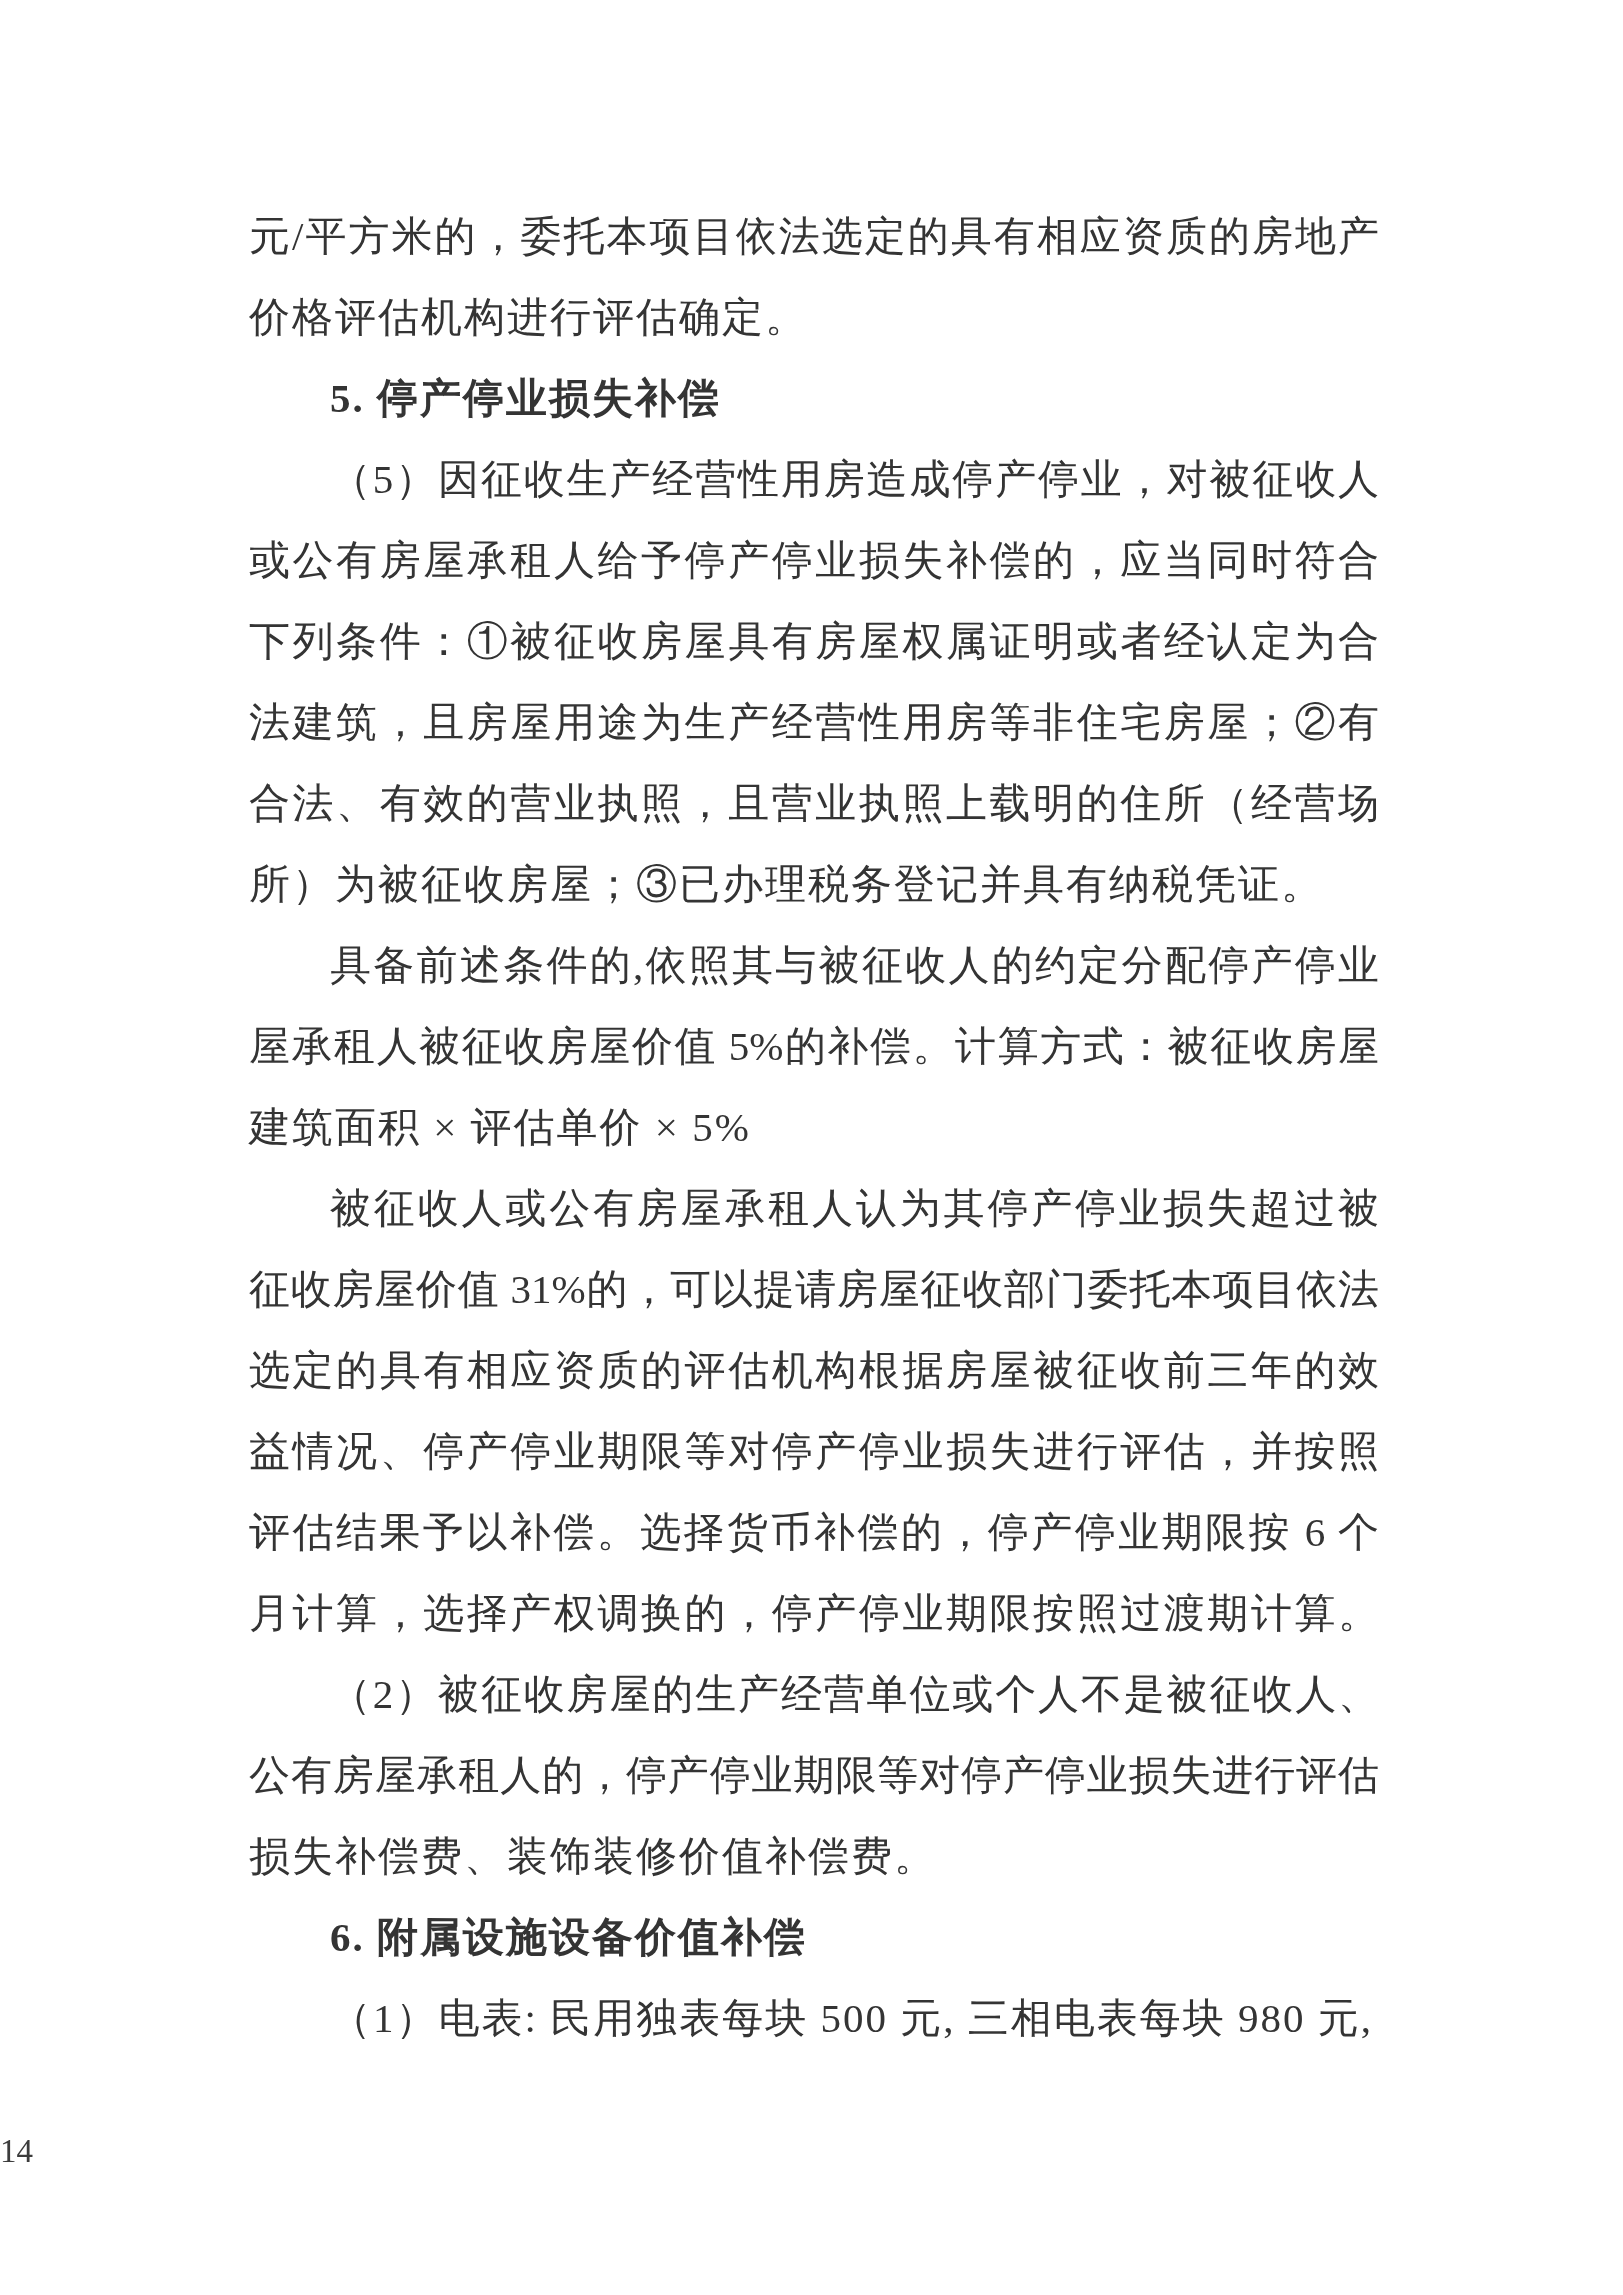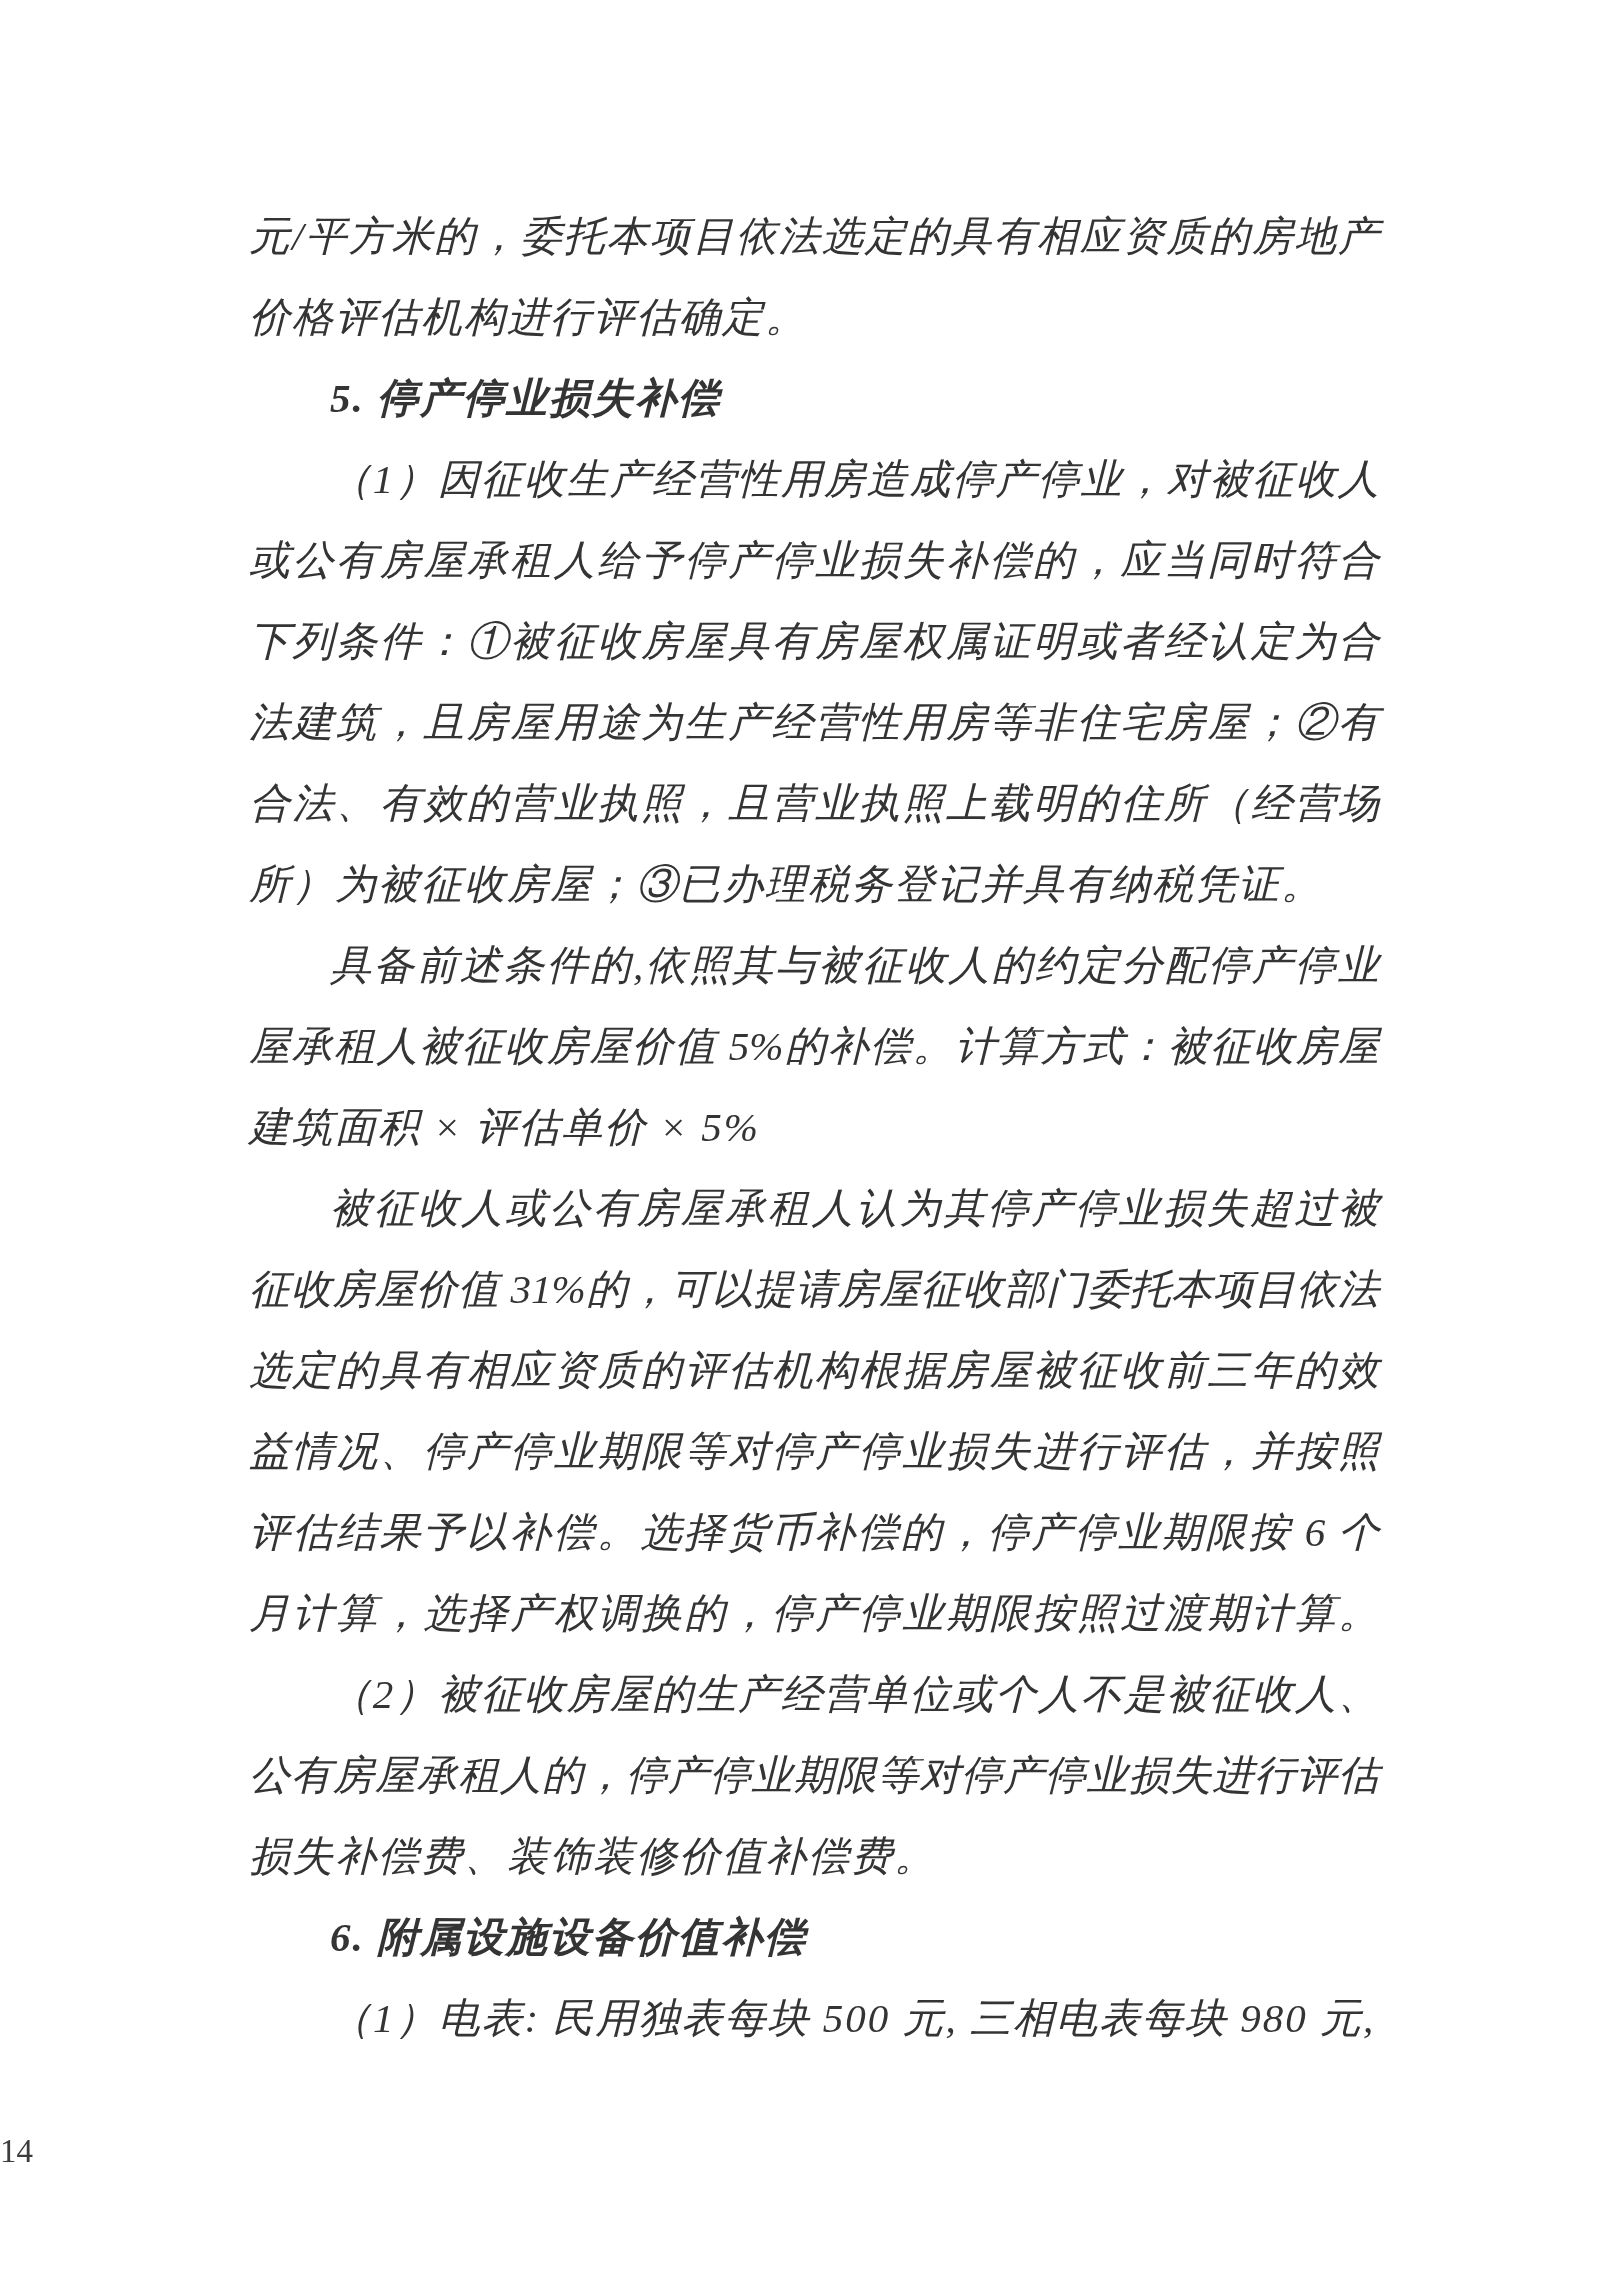--- a/index.html
+++ b/index.html
@@ -23,21 +23,20 @@
     top: 196px;
     width: 1130px;
   }
   .line {
     font-size: 41px;
     line-height: 81px;
     height: 81px;
     letter-spacing: 2px;
     text-align: left;
     white-space: pre-wrap;
-    font-style: italic;
   }
   .line.j {
     letter-spacing: normal;
     text-align: justify;
     text-align-last: justify;
   }
   .line.indent {
     text-indent: 81px;
   }
   .line.bold {
@@ -55,21 +54,21 @@
   }
 </style>
 </head>
 <body>
 
 <div class="page">
   <div class="text-block">
     <div class="line j">元/平方米的，委托本项目依法选定的具有相应资质的房地产</div>
     <div class="line">价格评估机构进行评估确定。</div>
     <div class="line indent bold">5. 停产停业损失补偿</div>
-    <div class="line j indent">（1）因征收生产经营性用房造成停产停业，对被征收人</div>
+    <div class="line j indent">（5）因征收生产经营性用房造成停产停业，对被征收人</div>
     <div class="line j">或公有房屋承租人给予停产停业损失补偿的，应当同时符合</div>
     <div class="line j">下列条件：①被征收房屋具有房屋权属证明或者经认定为合</div>
     <div class="line j">法建筑，且房屋用途为生产经营性用房等非住宅房屋；②有</div>
     <div class="line j">合法、有效的营业执照，且营业执照上载明的住所（经营场</div>
     <div class="line">所）为被征收房屋；③已办理税务登记并具有纳税凭证。</div>
     <div class="line j indent">具备前述条件的,依照其与被征收人的约定分配停产停业</div>
     <div class="line j">屋承租人被征收房屋价值 5%的补偿。计算方式：被征收房屋</div>
     <div class="line">建筑面积 × 评估单价 × 5%</div>
     <div class="line j indent">被征收人或公有房屋承租人认为其停产停业损失超过被</div>
     <div class="line j">征收房屋价值 31%的，可以提请房屋征收部门委托本项目依法</div>

